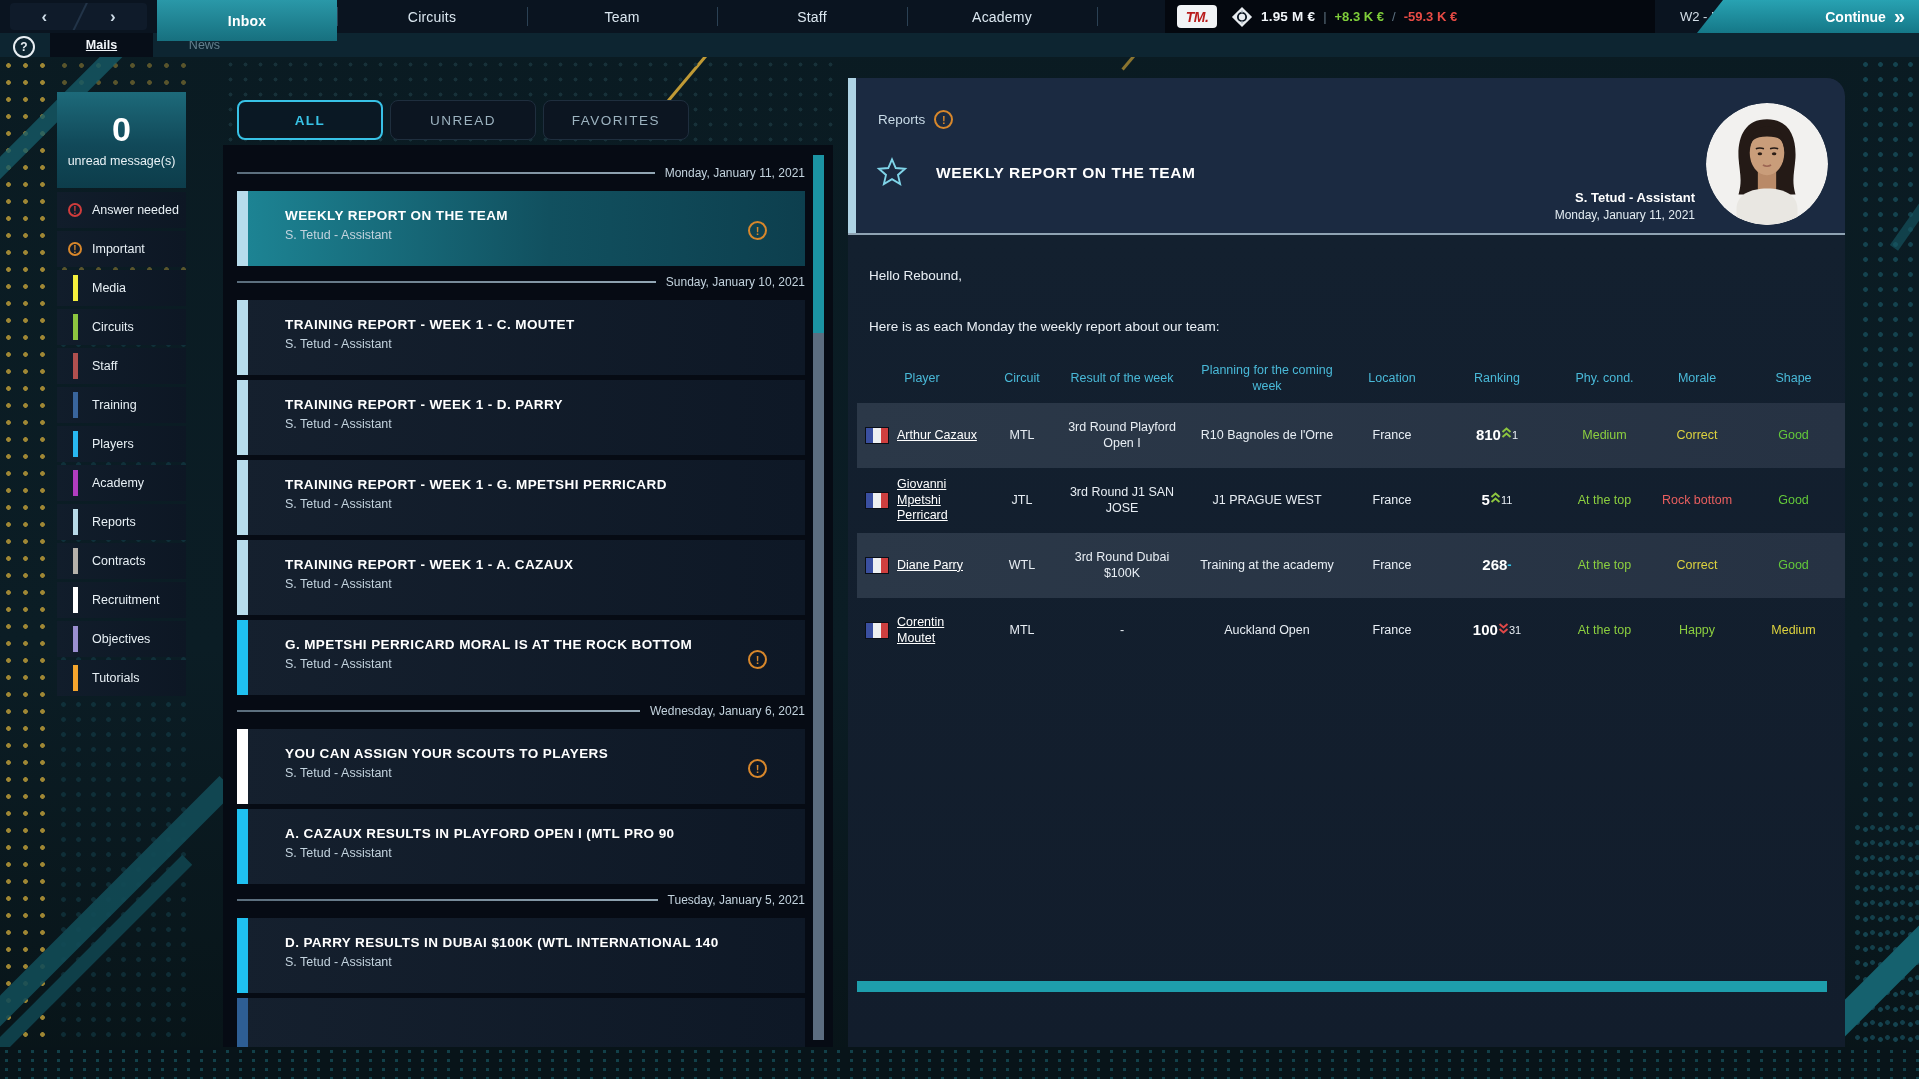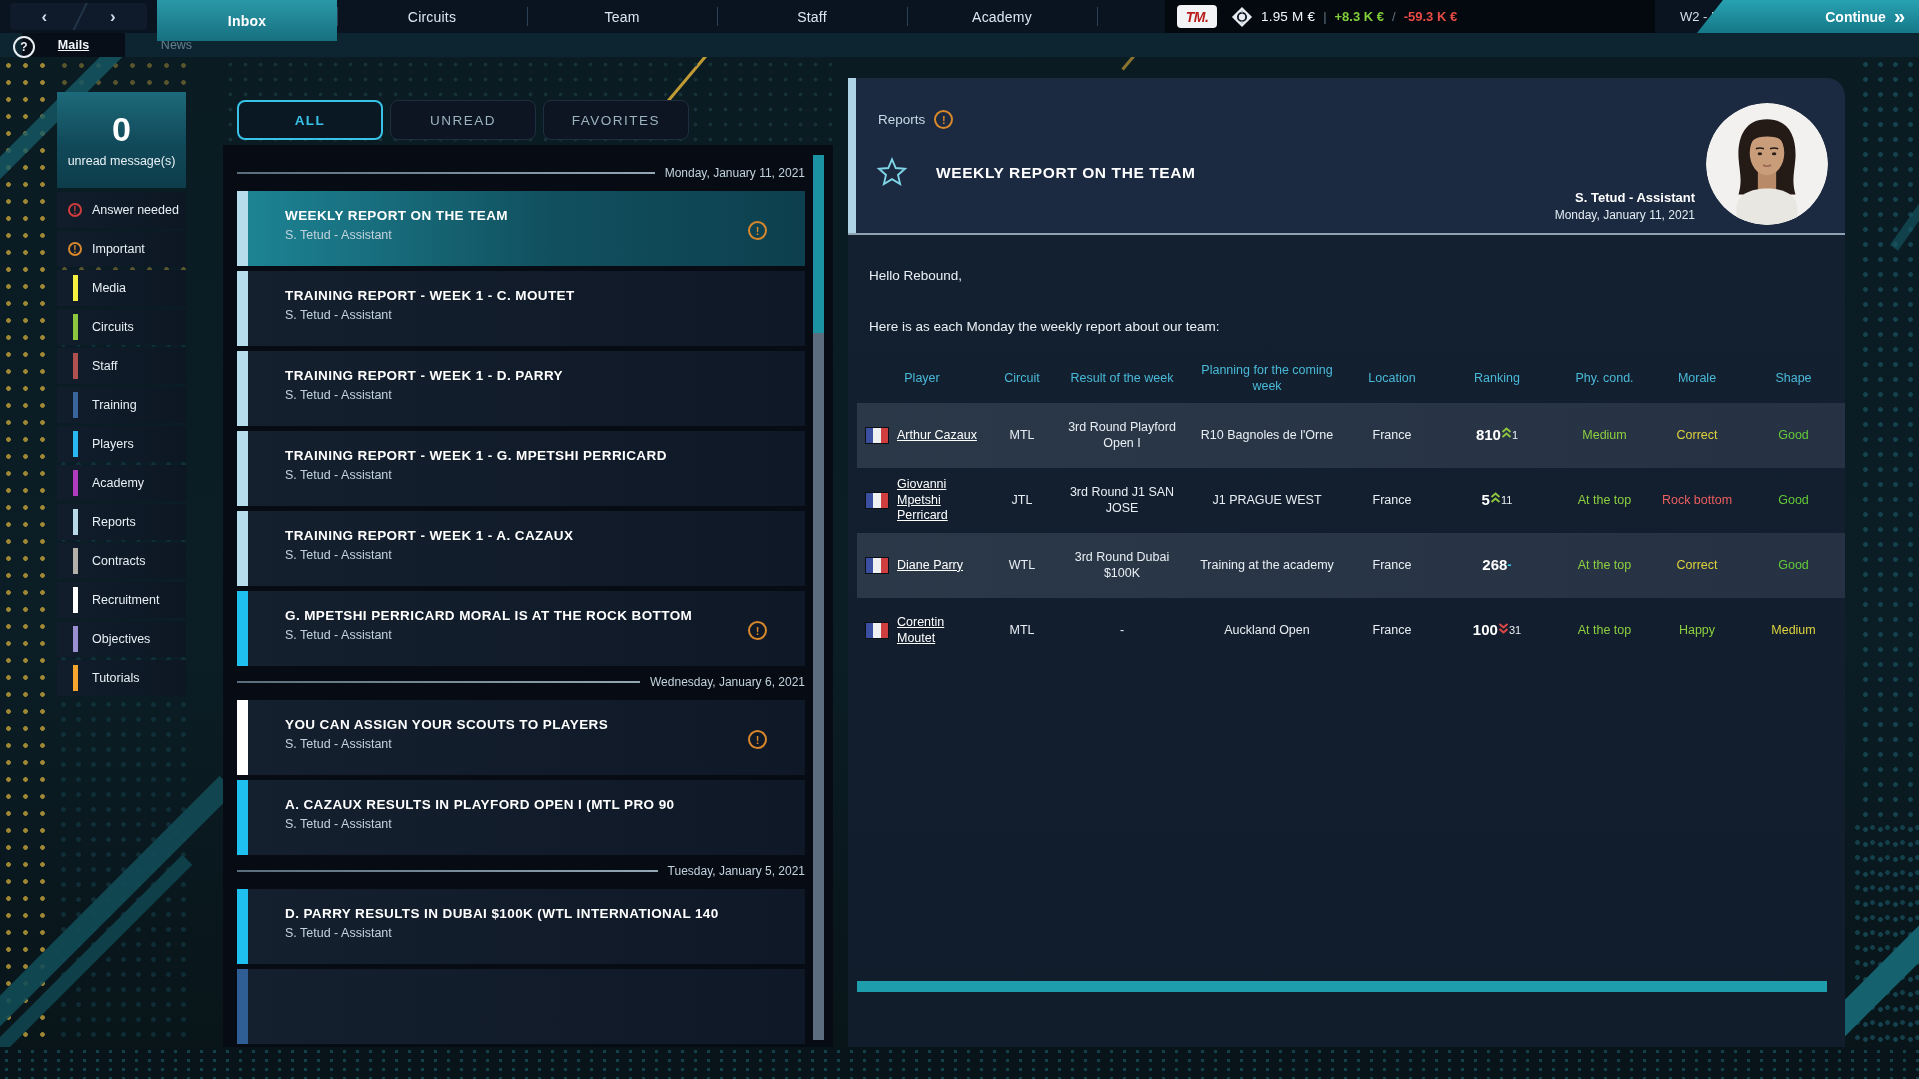--- a/index.html
+++ b/index.html
@@ -23,38 +23,38 @@
   .top-tab{width:190px;height:33px;display:flex;align-items:center;justify-content:center;
            color:#dbe7f0;font-size:14px;letter-spacing:.2px;cursor:pointer;position:relative;}
   .top-tab:first-child{width:180px;}
   .top-tab + .top-tab::before{content:"";position:absolute;left:0;top:7px;height:19px;width:1px;background:#2b4154;}
   .top-tab.active{background:linear-gradient(180deg,#2a98a8 0%,#17707f 100%);height:41px;font-weight:bold;color:#ffffff;}
   .top-tab.active::before{display:none;}
   .finance{position:absolute;left:1165px;top:0;height:33px;width:490px;background:#04080f;display:flex;align-items:center;gap:8px;padding-left:12px;box-sizing:border-box;}
   .tm-logo{width:40px;height:23px;background:#f2f4f6;border-radius:4px;color:#b91c1c;font-weight:bold;font-style:italic;
            font-size:14px;display:flex;align-items:center;justify-content:center;letter-spacing:-.5px;}
   .coin{width:22px;height:22px;margin-left:6px;}
-  .money{color:#f2f6fa;font-size:13.5px;font-weight:normal;letter-spacing:.2px;}
+  .money{color:#f2f6fa;font-size:13.5px;font-weight:bold;letter-spacing:.2px;}
   .money-sep{color:#5d7180;font-size:13px;}
   .money-pos{color:#7fce3a;font-size:13px;font-weight:bold;}
   .money-neg{color:#e84b45;font-size:13px;font-weight:bold;}
   .topdate{position:absolute;left:1680px;top:0;height:33px;display:flex;align-items:center;color:#d5dfe8;font-size:13px;}
   .continue-btn{position:absolute;right:0;top:0;height:33px;width:222px;cursor:pointer;
      background:linear-gradient(180deg,#28a2b2 0%,#157888 100%);
      clip-path:polygon(26px 0,100% 0,100% 100%,0 100%);
      display:flex;align-items:center;justify-content:flex-end;gap:8px;padding-right:16px;box-sizing:border-box;}
   .continue-btn .lbl{color:#fff;font-weight:bold;font-size:14px;}
   .continue-btn .chev{color:#fff;font-weight:bold;font-size:20px;line-height:1;margin-top:-2px;letter-spacing:-2px;}
 
   
   .subbar{position:absolute;left:0;top:33px;width:1919px;height:24px;background:#0d2531;z-index:35;display:flex;align-items:stretch;}
   .help-ico{position:absolute;left:13px;top:3px;width:18px;height:18px;border:2px solid #e8eef2;border-radius:50%;
             color:#e8eef2;font-size:12px;font-weight:bold;display:flex;align-items:center;justify-content:center;cursor:pointer;}
   .sub-tab{width:103px;display:flex;align-items:center;justify-content:center;font-size:12.5px;cursor:pointer;color:#64808e;}
-  .sub-tab.first{margin-left:22px;text-decoration:underline;}
+  .sub-tab.first{margin-left:50px;text-decoration:underline;}
   .sub-tab.active{background:#070e18;color:#f2f6fa;font-weight:bold;}
 
   
   .sidebar{position:absolute;left:57px;top:57px;width:129px;z-index:10;}
   .unread-box{position:absolute;left:0;top:35px;width:129px;height:96px;
      background:linear-gradient(180deg,#1d6a7a 0%,#114959 55%,#0d3d4b 100%);
      display:flex;flex-direction:column;align-items:center;justify-content:center;}
   .unread-num{color:#fff;font-size:34px;font-weight:bold;line-height:1;}
   .unread-lbl{color:#eaf2f6;font-size:12.5px;margin-top:8px;}
   .side-items{position:absolute;left:0;top:135px;width:129px;}
@@ -261,20 +261,24 @@
           <div class="dt">Monday, January 11, 2021</div>
         </div>
         <div class="mail-item selected">
           <div class="bar" style="background: rgb(183, 220, 236);"></div>
           <div class="ttl">WEEKLY REPORT ON THE TEAM</div>
           <div class="snd">S. Tetud - Assistant</div>
           <div class="alert">
             <span class="ring-o">!</span>
           </div>
         </div>
+        <div class="mail-sep">
+          <div class="line"></div>
+          <div class="dt">Sunday, January 10, 2021</div>
+        </div>
         <div class="mail-item">
           <div class="bar" style="background: rgb(183, 220, 236);"></div>
           <div class="ttl">TRAINING REPORT - WEEK 1 - C. MOUTET</div>
           <div class="snd">S. Tetud - Assistant</div>
         </div>
         <div class="mail-item">
           <div class="bar" style="background: rgb(183, 220, 236);"></div>
           <div class="ttl">TRAINING REPORT - WEEK 1 - D. PARRY</div>
           <div class="snd">S. Tetud - Assistant</div>
         </div>

